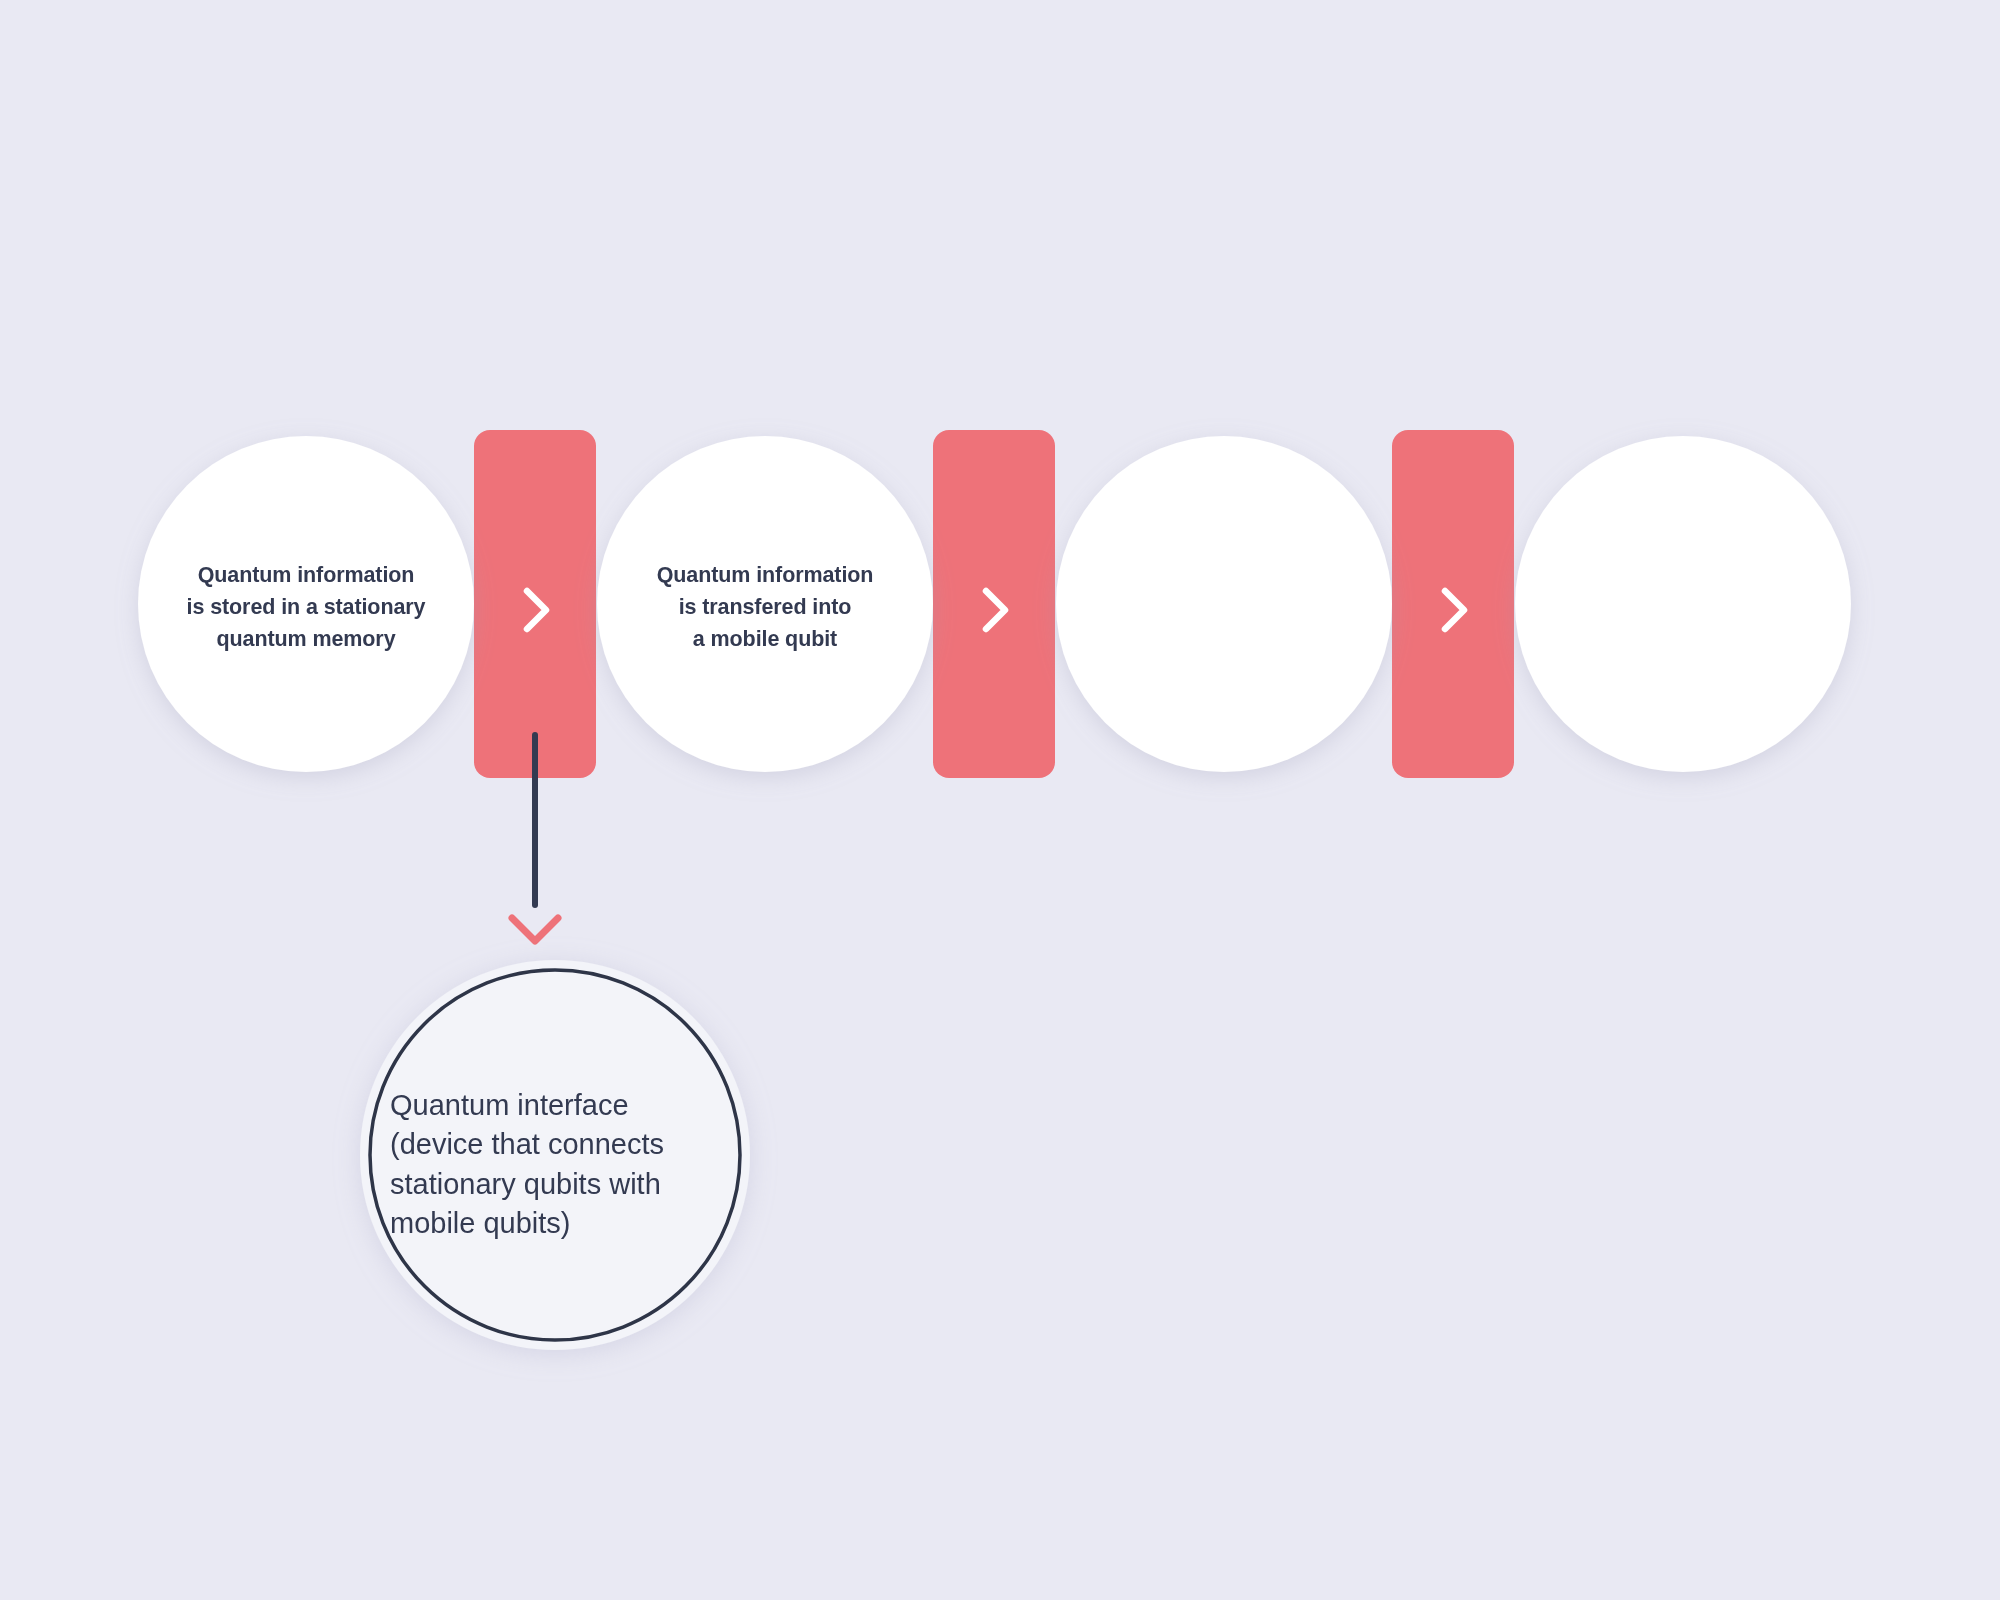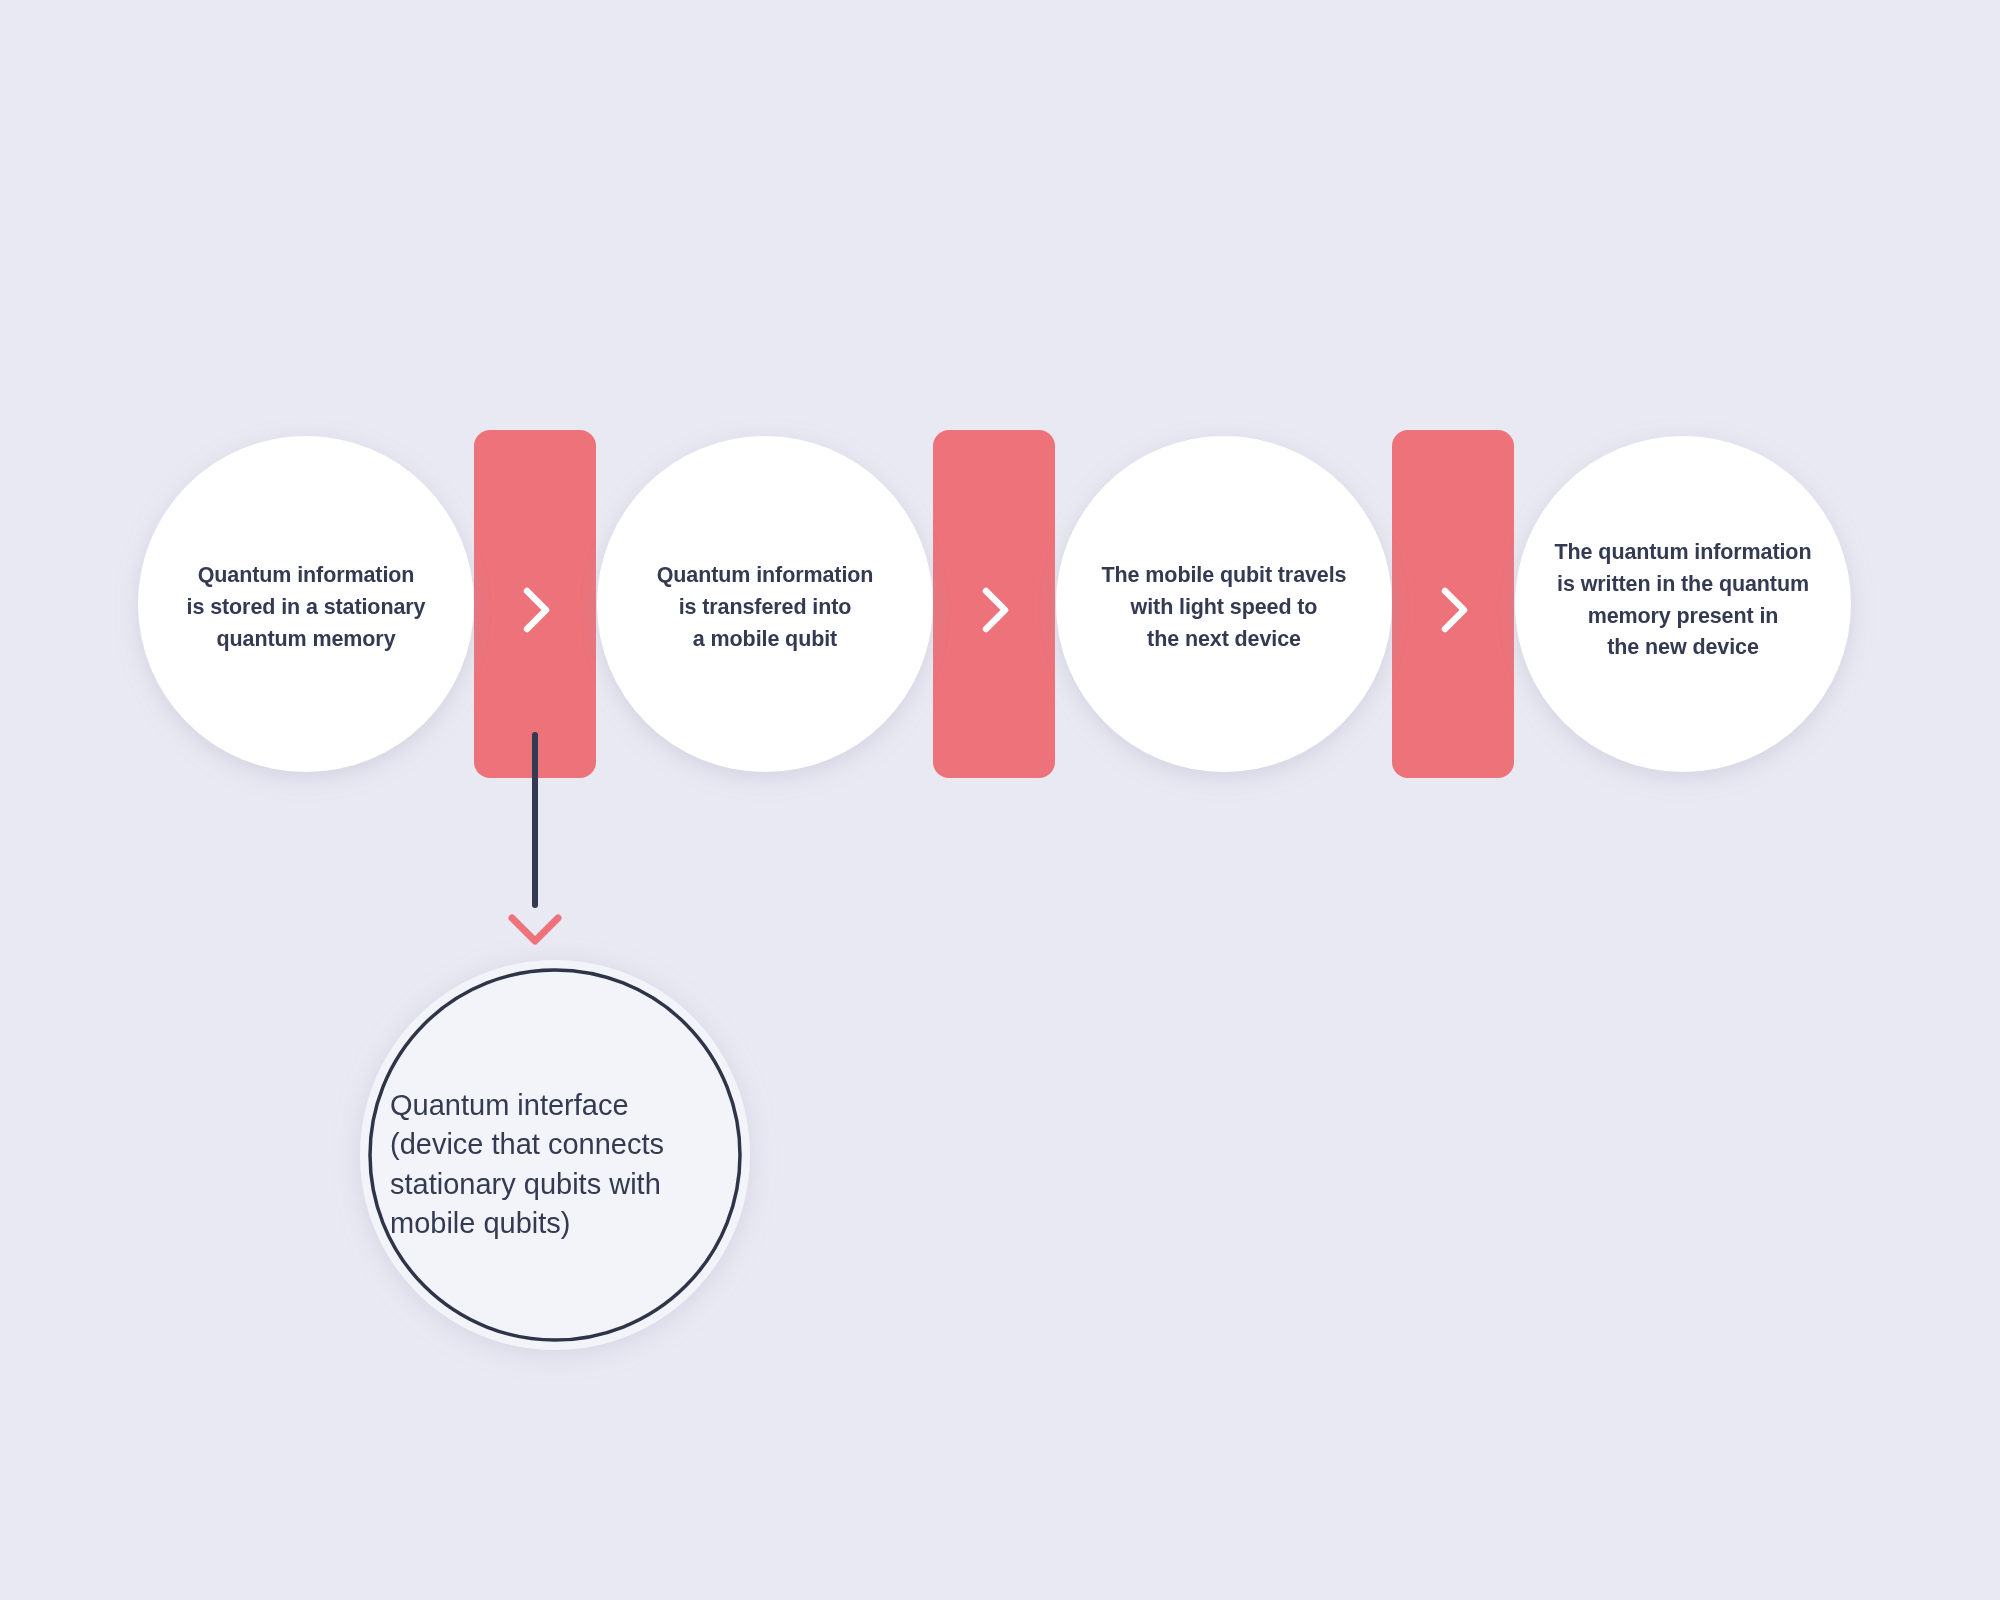--- a/index.html
+++ b/index.html
@@ -122,26 +122,19 @@
       <circle cx="555" cy="1155" r="185" fill="#F3F4F9" stroke="#2E3548" stroke-width="3.5"></circle>
     </g>
   </svg>
 
   <div class="step-label" style="left:306px; top:608px;">Quantum information
 is stored in a stationary
 quantum memory</div>
   <div class="step-label" style="left:765px; top:608px;">Quantum information
 is transfered into
 a mobile qubit</div>
-  <div class="step-label" style="left:1224px; top:608px;">The mobile qubit travels
-with light speed to
-the next device</div>
-  <div class="step-label" style="left:1683px; top:601px;">The quantum information
-is written in the quantum
-memory present in
-the new device</div>
 
   <div class="callout-label" style="left:555px; top:1165px;">Quantum interface
 (device that connects
 stationary qubits with
 mobile qubits)</div>
 
 </div>
 
 </body></html>

